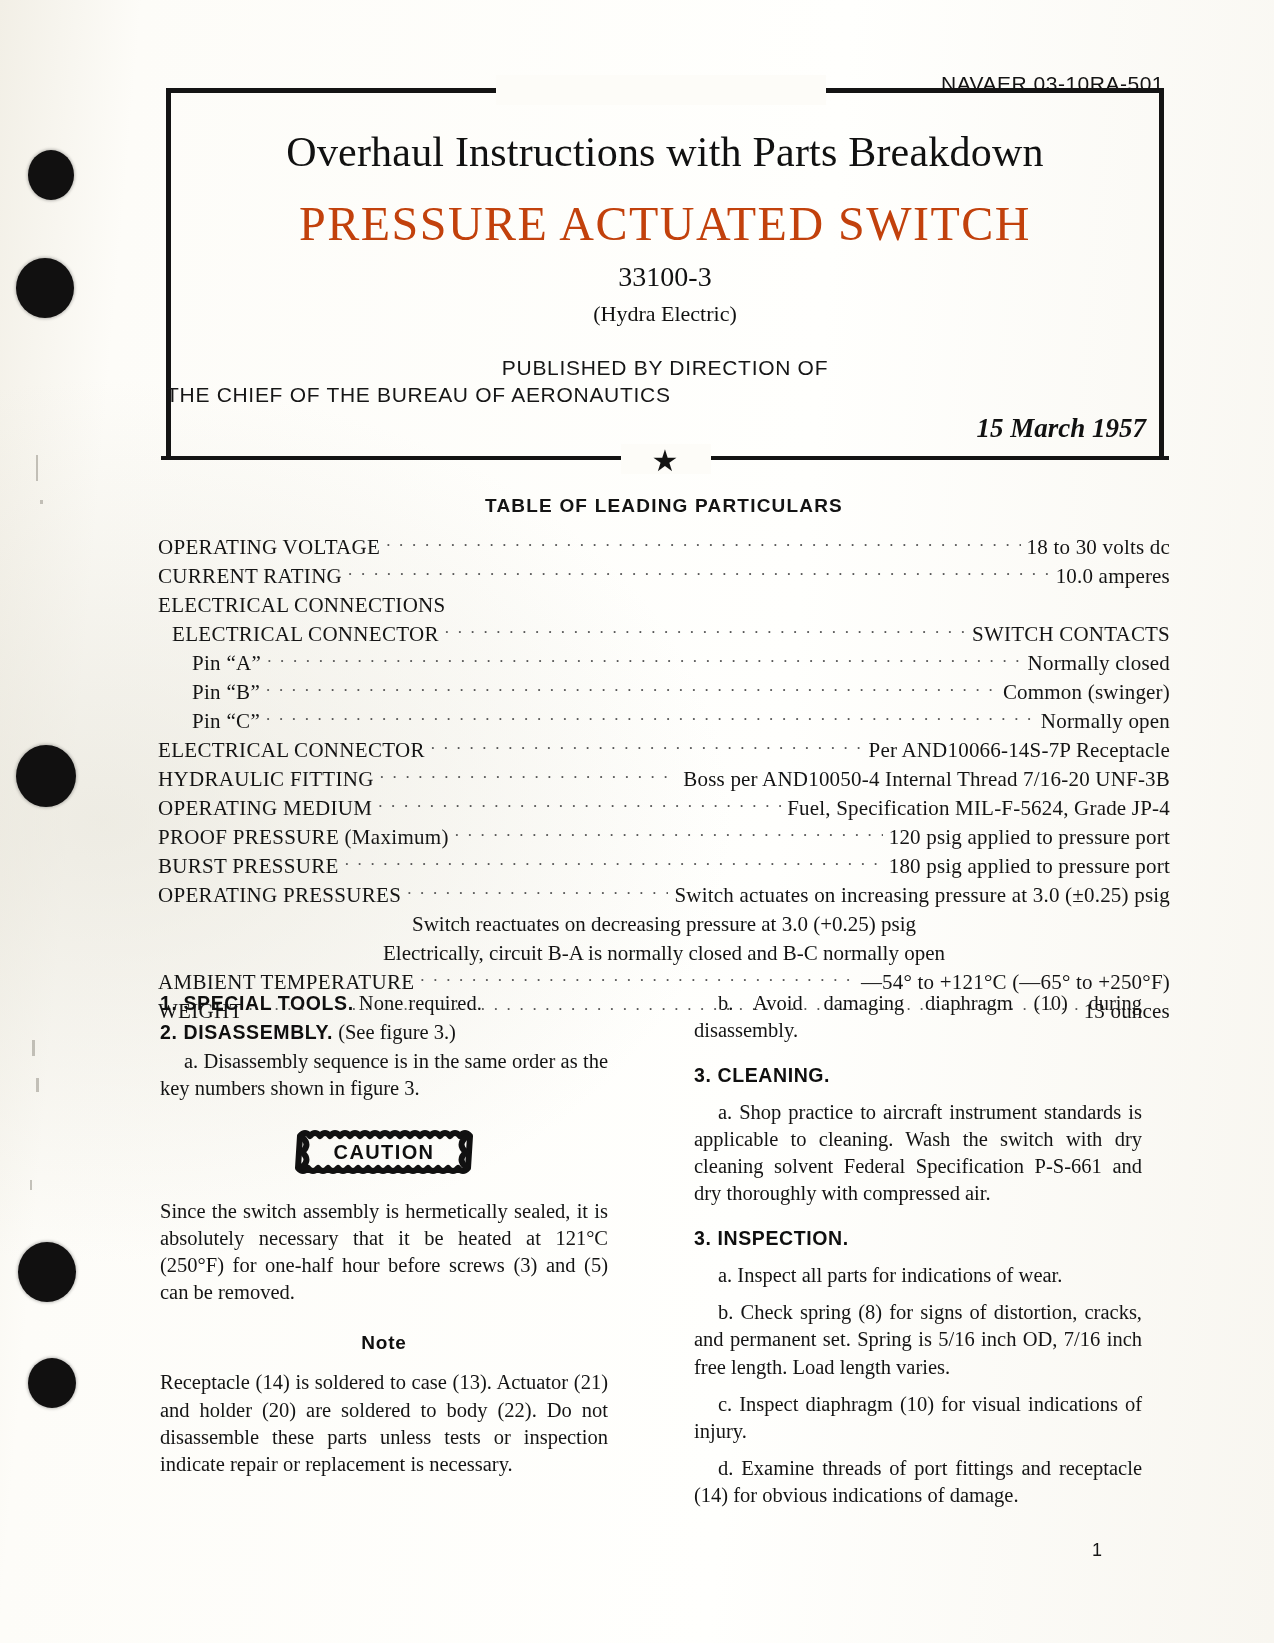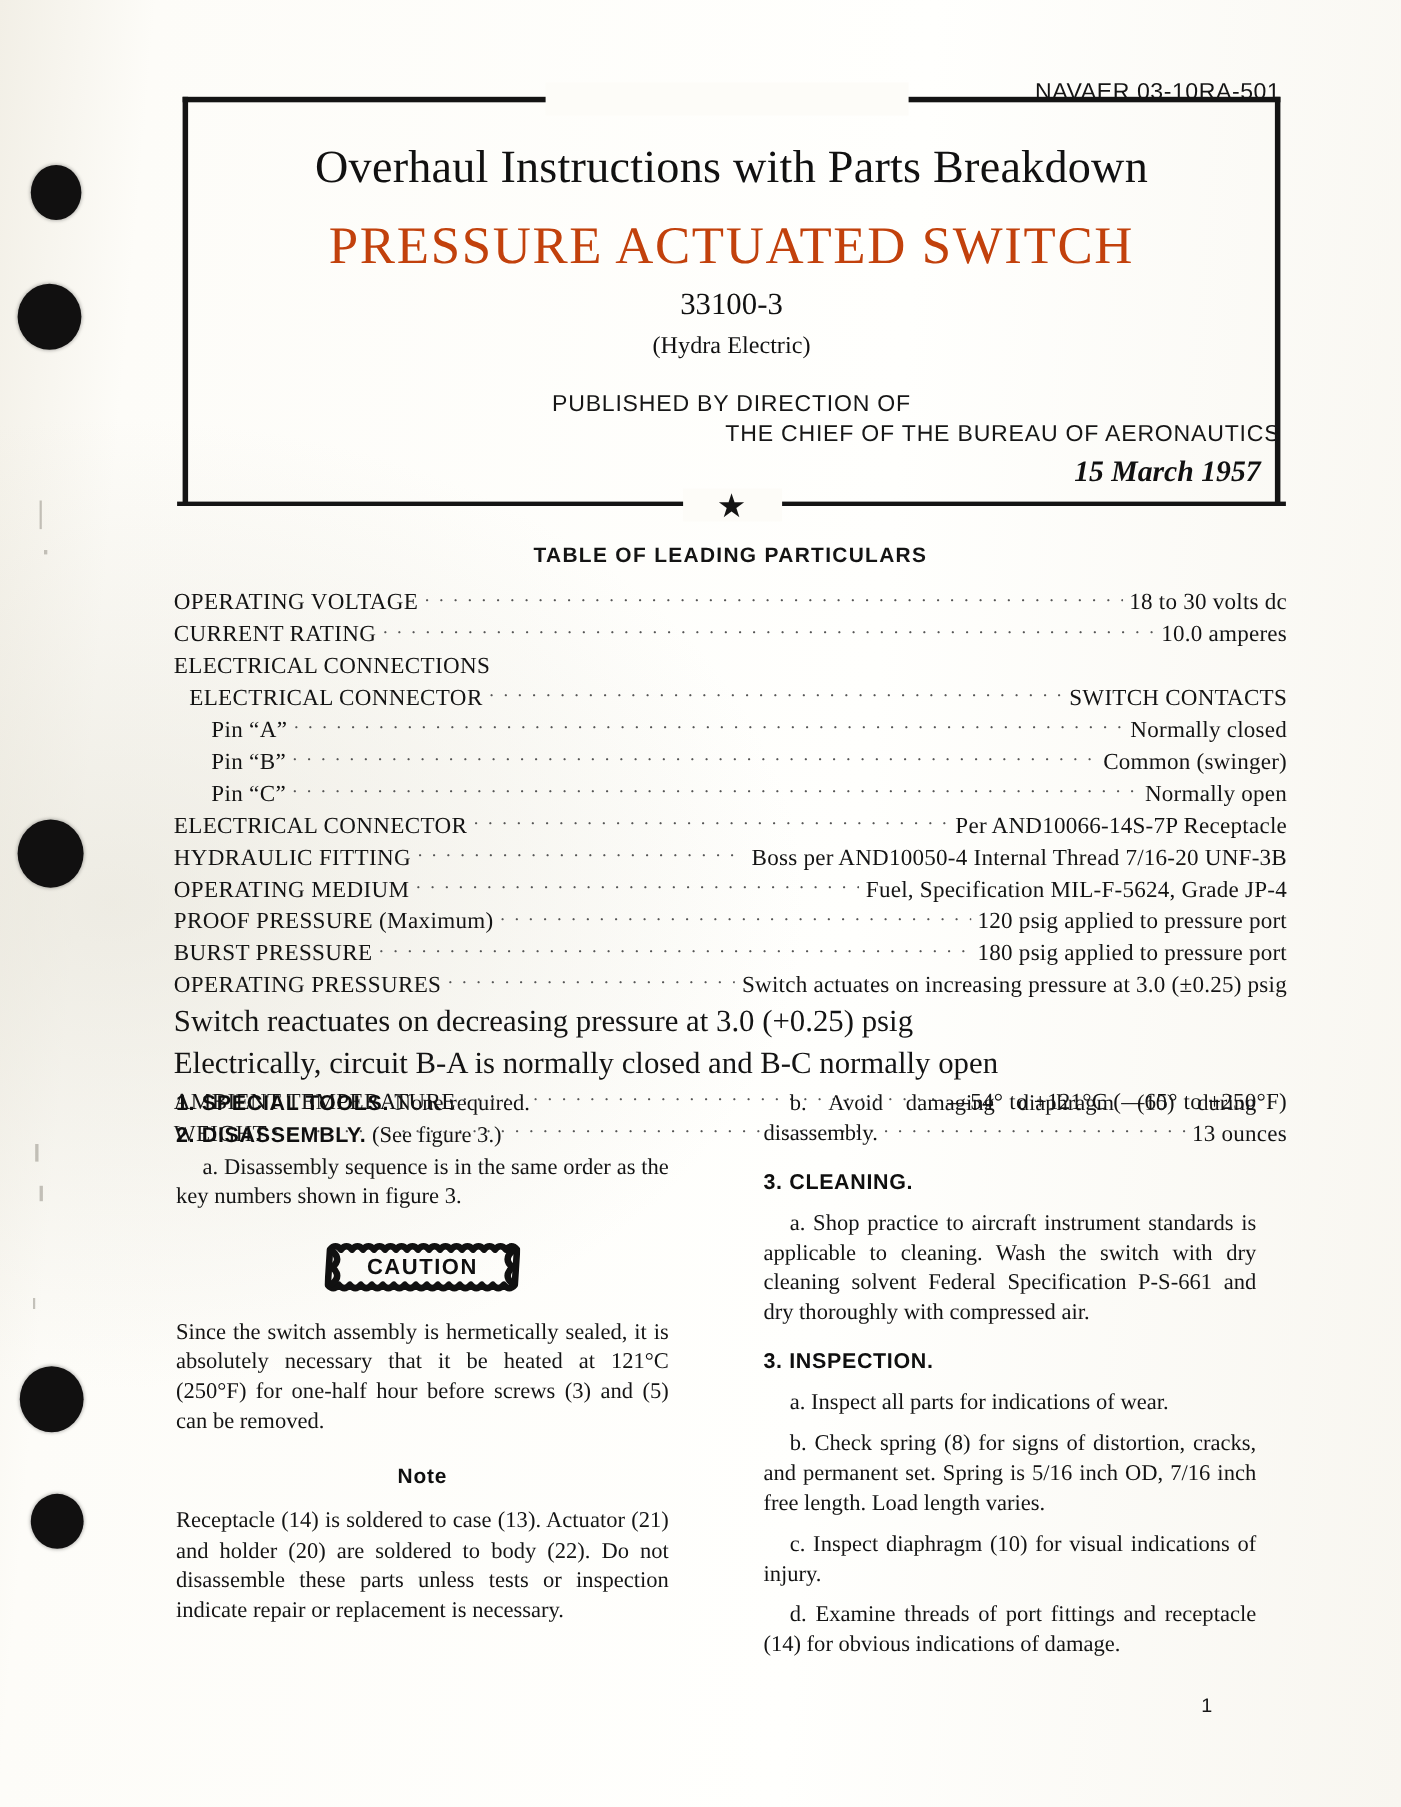--- a/index.html
+++ b/index.html
@@ -149,21 +149,21 @@
     text-align: center;
     font-family: "Liberation Sans", sans-serif;
     font-size: 21px;
     letter-spacing: 0.7px;
     color: #161616;
   }
   .pub-line2 {
     position: absolute;
     top: 295px;
     width: 100%;
-    text-align: right;
+    text-align: left;
     font-family: "Liberation Sans", sans-serif;
     font-size: 21px;
     letter-spacing: 0.7px;
     color: #161616;
   }
   .pub-date {
     position: absolute;
     top: 325px;
     right: 18px;
     font-size: 27px;
@@ -210,22 +210,22 @@
     left: 0;
     bottom: 0.08em;
     color: #555;
     letter-spacing: 2.2px;
     font-size: 17px;
     white-space: nowrap;
   }
   .tlp-value { flex: 0 0 auto; text-align: right; letter-spacing: 0.2px; }
   .tlp-row.nodots .tlp-dots::after { content: ""; }
   .tlp-cont {
-    text-align: left;
-    font-size: 28px;
+    text-align: center;
+    font-size: 21px;
     color: #141414;
     line-height: 1.38;
     white-space: nowrap;
   }
   .indent1 { padding-left: 14px; }
   .indent2 { padding-left: 34px; }
 
   
   .body-cols {
     position: absolute;

